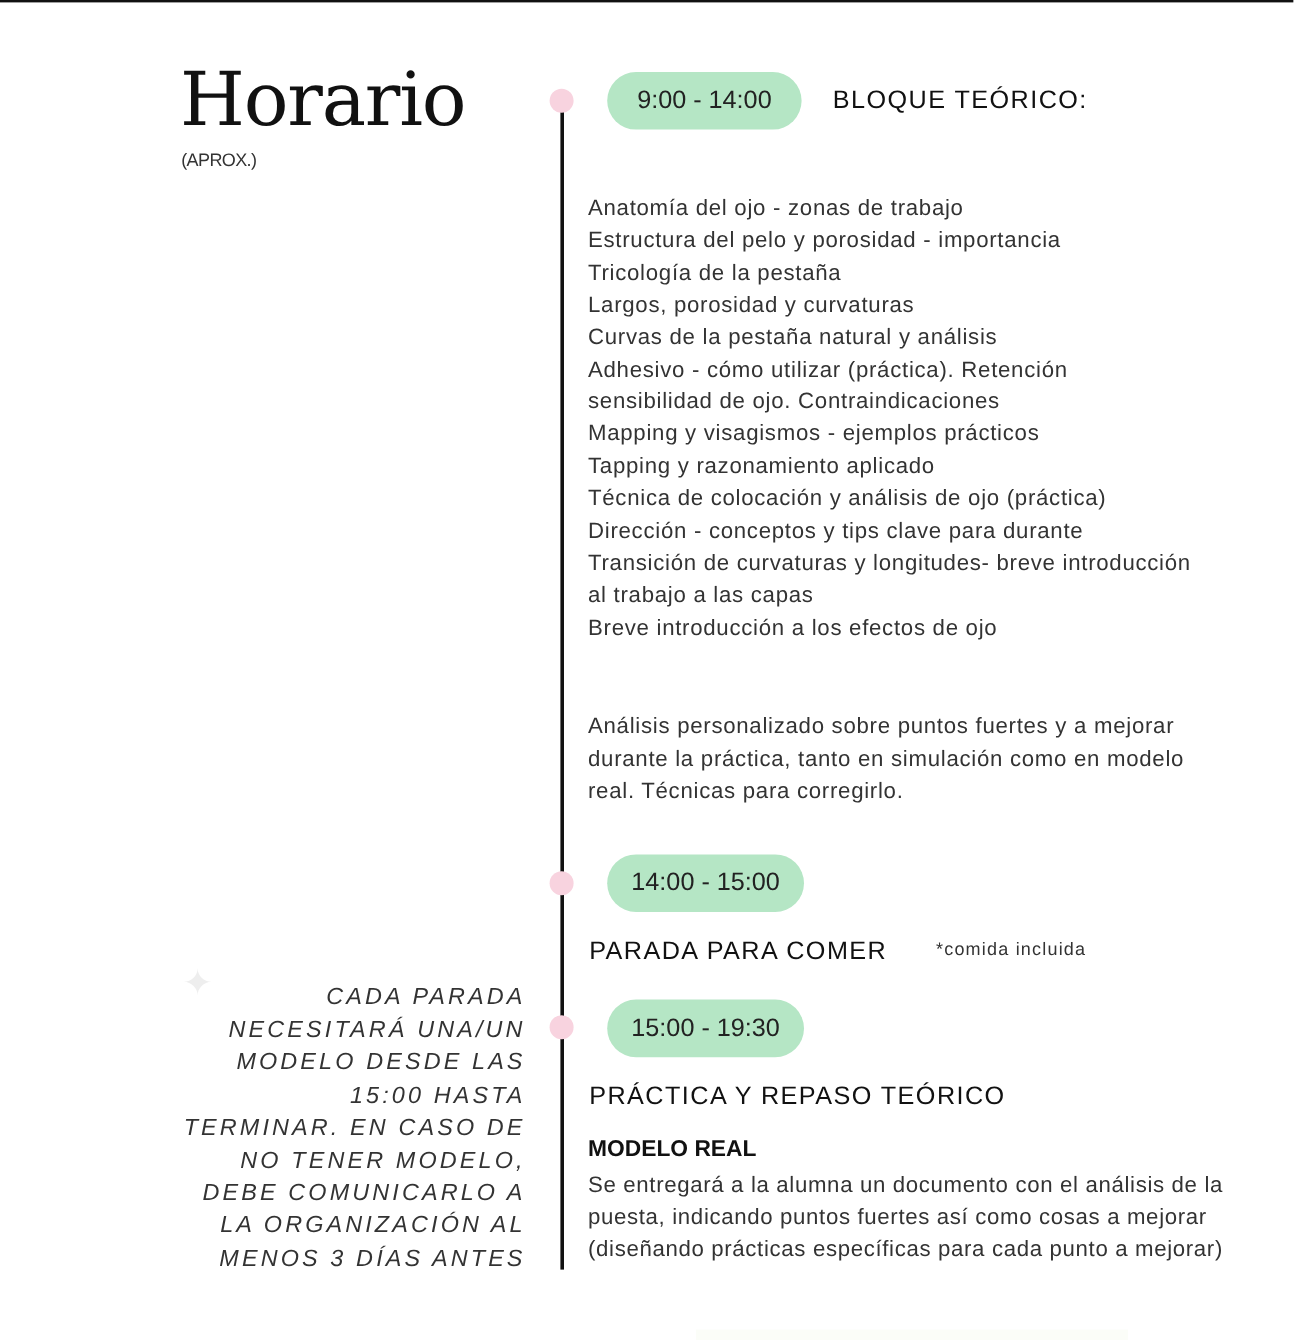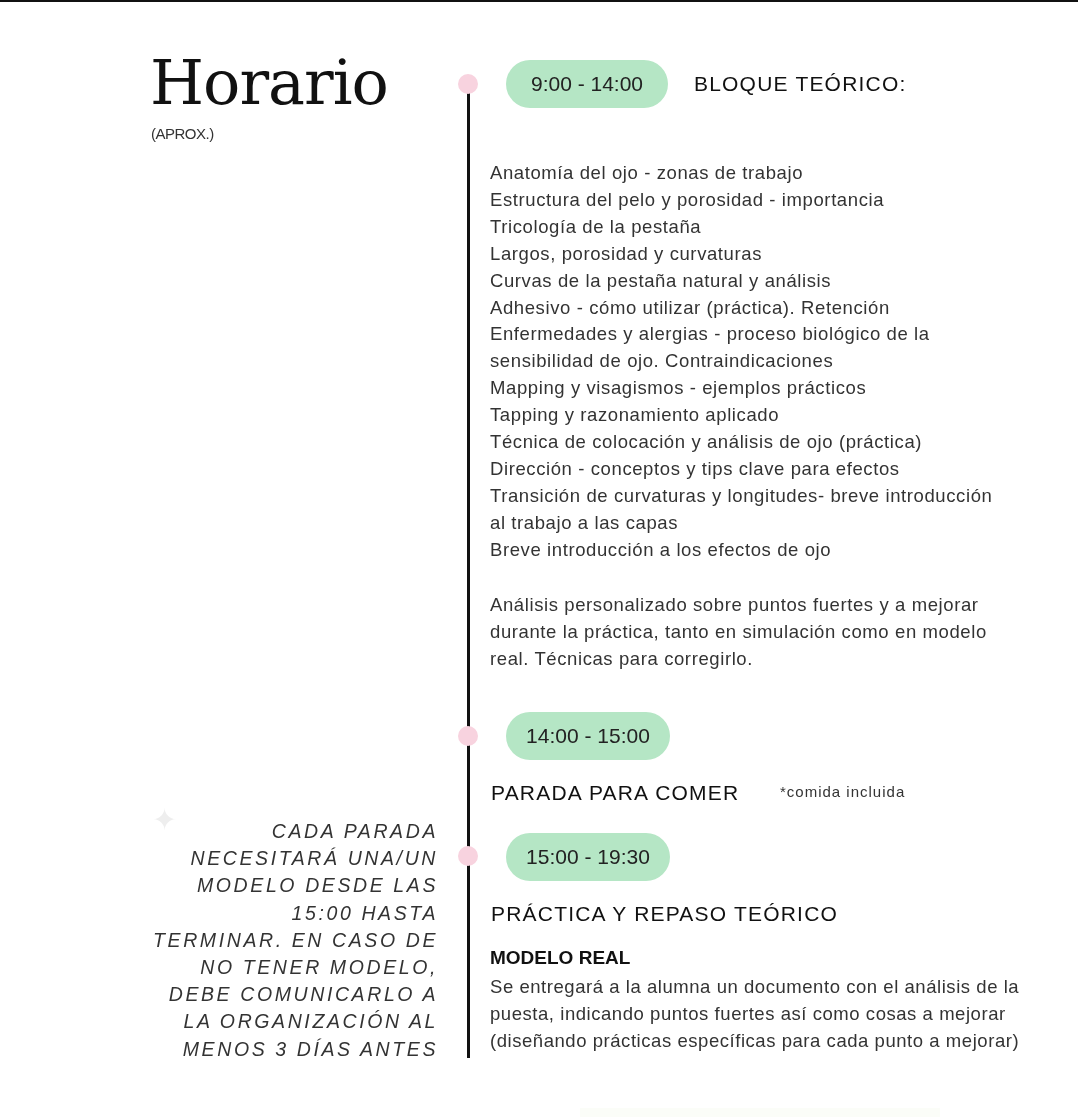--- a/index.html
+++ b/index.html
@@ -49,26 +49,25 @@
 <div class="pill" style="top:60px; width:162px;">9:00 - 14:00</div>
 <div class="heading" style="left:694px; top:72px;">BLOQUE TEÓRICO:</div>
 
 <div class="list">
   <div>Anatomía del ojo - zonas de trabajo</div>
   <div>Estructura del pelo y porosidad - importancia</div>
   <div>Tricología de la pestaña</div>
   <div>Largos, porosidad y curvaturas</div>
   <div>Curvas de la pestaña natural y análisis</div>
   <div>Adhesivo - cómo utilizar (práctica). Retención</div>
-  <div>Enfermedades y alergias - proceso biológico de la</div>
   <div>sensibilidad de ojo. Contraindicaciones</div>
   <div>Mapping y visagismos - ejemplos prácticos</div>
   <div>Tapping y razonamiento aplicado</div>
   <div>Técnica de colocación y análisis de ojo (práctica)</div>
-  <div>Dirección - conceptos y tips clave para efectos</div>
+  <div>Dirección - conceptos y tips clave para durante</div>
   <div>Transición de curvaturas y longitudes- breve introducción</div>
   <div>al trabajo a las capas</div>
   <div>Breve introducción a los efectos de ojo</div>
 </div>
 
 <div class="para">
   <div>Análisis personalizado sobre puntos fuertes y a mejorar</div>
   <div>durante la práctica, tanto en simulación como en modelo</div>
   <div>real. Técnicas para corregirlo.</div>
 </div>

